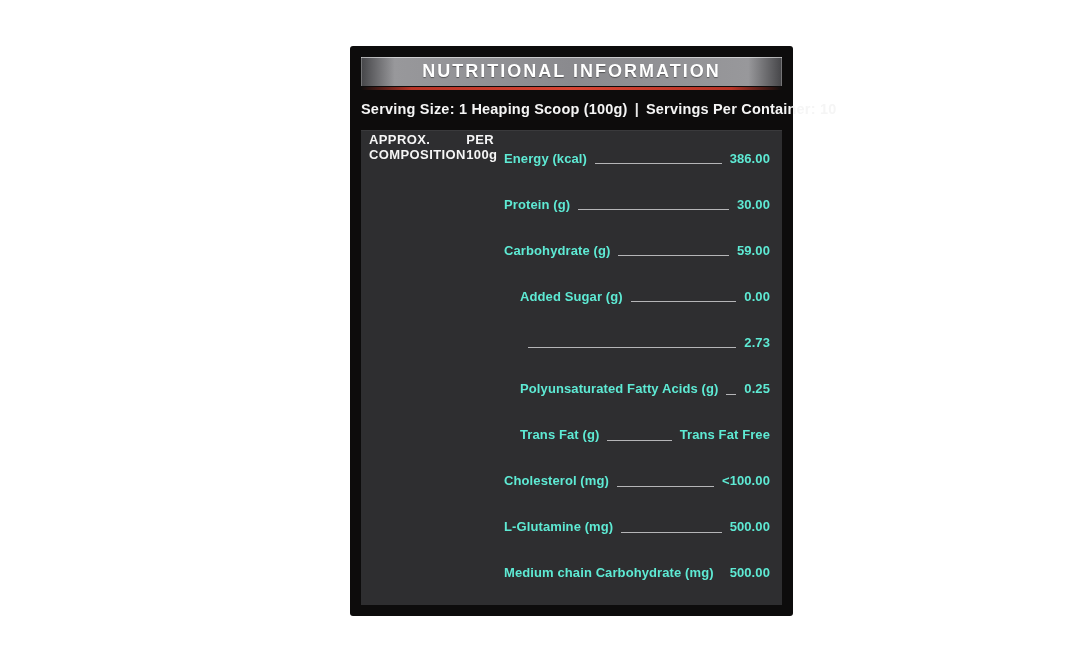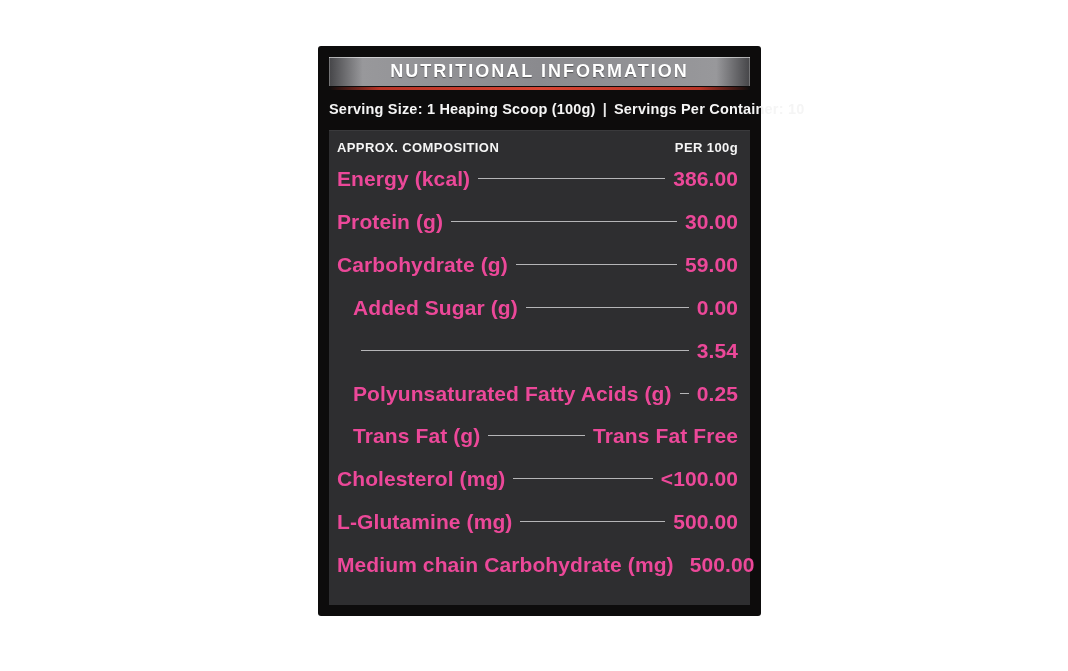--- a/index.html
+++ b/index.html
@@ -1,21 +1,21 @@
 <!DOCTYPE html>
 <html><head>
 <meta charset="utf-8">
 <style>
   html, body { margin:0; padding:0; }
   body {
     width:1068px; height:671px; background:#ffffff; position:relative;
     font-family:"Liberation Sans", sans-serif; overflow:hidden;
   }
   .panel {
-    position:absolute; left:318px; top:46px; width:443px; height:570px;
+    position:absolute; left:350px; top:46px; width:443px; height:570px;
     background:#0d0c0c; box-sizing:border-box; padding:11px;
     border-radius:3px;
   }
   .title-bar {
     height:29px; display:flex; align-items:center; justify-content:center;
     background:linear-gradient(90deg,#454548 0%,#98989b 8%,#8a8a8e 50%,#98989b 92%,#454548 100%);
     box-shadow: inset 0 1px 0 rgba(255,255,255,0.55), inset 1px 0 0 rgba(255,255,255,0.25), inset -1px 0 0 rgba(255,255,255,0.25);
   }
   .title-bar span {
     color:#ffffff; font-weight:bold; font-size:18px; letter-spacing:2px;
@@ -27,32 +27,31 @@
   }
   .serving {
     margin-top:9px; height:20px; line-height:20px; text-align:left;
     color:#f5f5f5; font-weight:bold; font-size:14.5px; letter-spacing:0.2px;
     white-space:nowrap;
   }
   .serving .sep { margin:0 7px; font-weight:bold; color:#e8e8e8; }
   .band {
     margin-top:11px; height:475px; box-sizing:border-box;
     background:#2e2e30; padding:5px 12px 9px 8px;
-    display:flex; flex-direction:column;
+    display:flex; 
     box-shadow: inset 0 1px 0 rgba(255,255,255,0.06);
-    gap: 8px;
   }
   .band-header {
     height:24px; display:flex; align-items:center; justify-content:space-between;
     color:#f5f5f5; font-weight:bold; font-size:13px; letter-spacing:0.4px;
   }
   .rows { flex:1; display:flex; flex-direction:column; }
   .row {
-    flex:1; display:flex; color:#ec4899;
-    font-weight:bold; font-size:21px; letter-spacing:0.1px;
+    flex:1; display:flex; align-items:center; color:#5eead4;
+    font-weight:bold; font-size:13px; letter-spacing:0.1px;
   }
   .row.indent { padding-left:16px; }
   .row .label { white-space:nowrap; }
   .row .leader { flex:1; height:1px; background:#b5b5b7; margin:11px 8px 0 8px; }
   .row .value { white-space:nowrap; text-align:right; }
 </style>
 </head>
 <body>
 
 <div class="panel">
@@ -84,21 +83,21 @@
           <span class="leader"></span>
           <span class="value">59.00</span>
         </div>
         <div class="row indent">
           <span class="label">Added Sugar (g)</span>
           <span class="leader"></span>
           <span class="value">0.00</span>
         </div>
         <div class="row indent">
           <span class="leader"></span>
-          <span class="value">3.54</span>
+          <span class="value">2.73</span>
         </div>
         <div class="row indent">
           <span class="label">Polyunsaturated Fatty Acids (g)</span>
           <span class="leader"></span>
           <span class="value">0.25</span>
         </div>
         <div class="row indent">
           <span class="label">Trans Fat (g)</span>
           <span class="leader"></span>
           <span class="value">Trans Fat Free</span>

